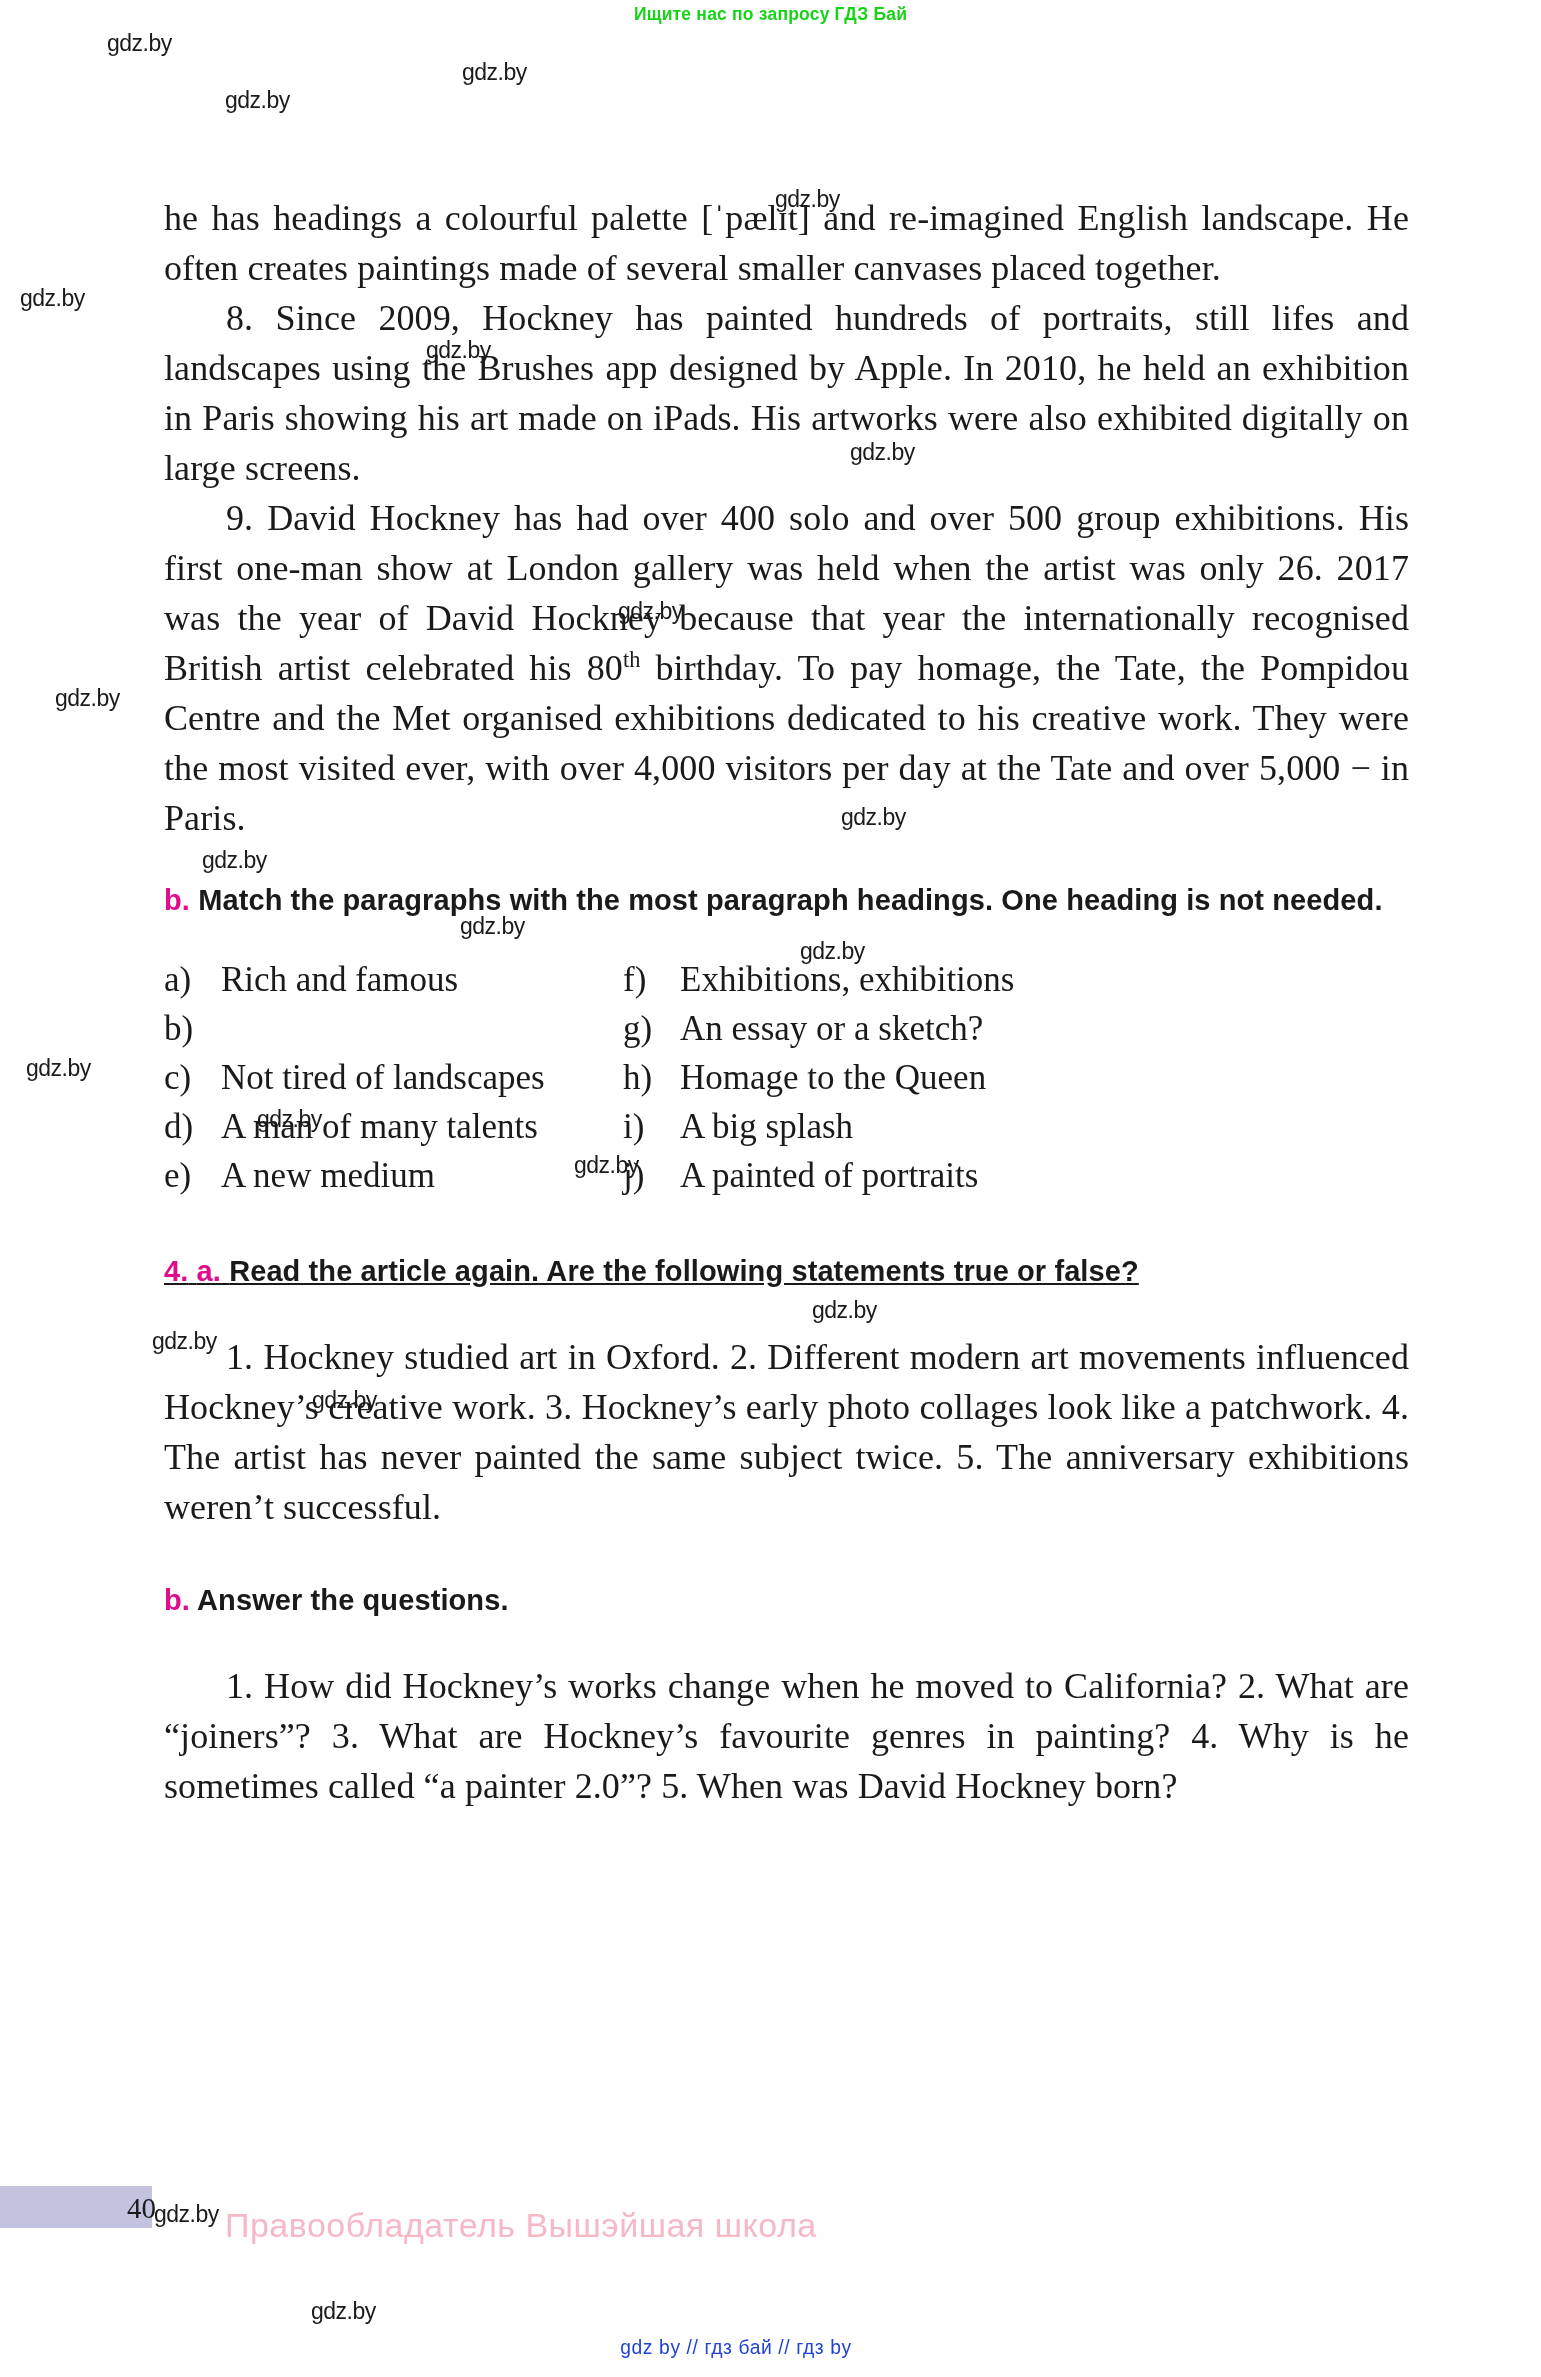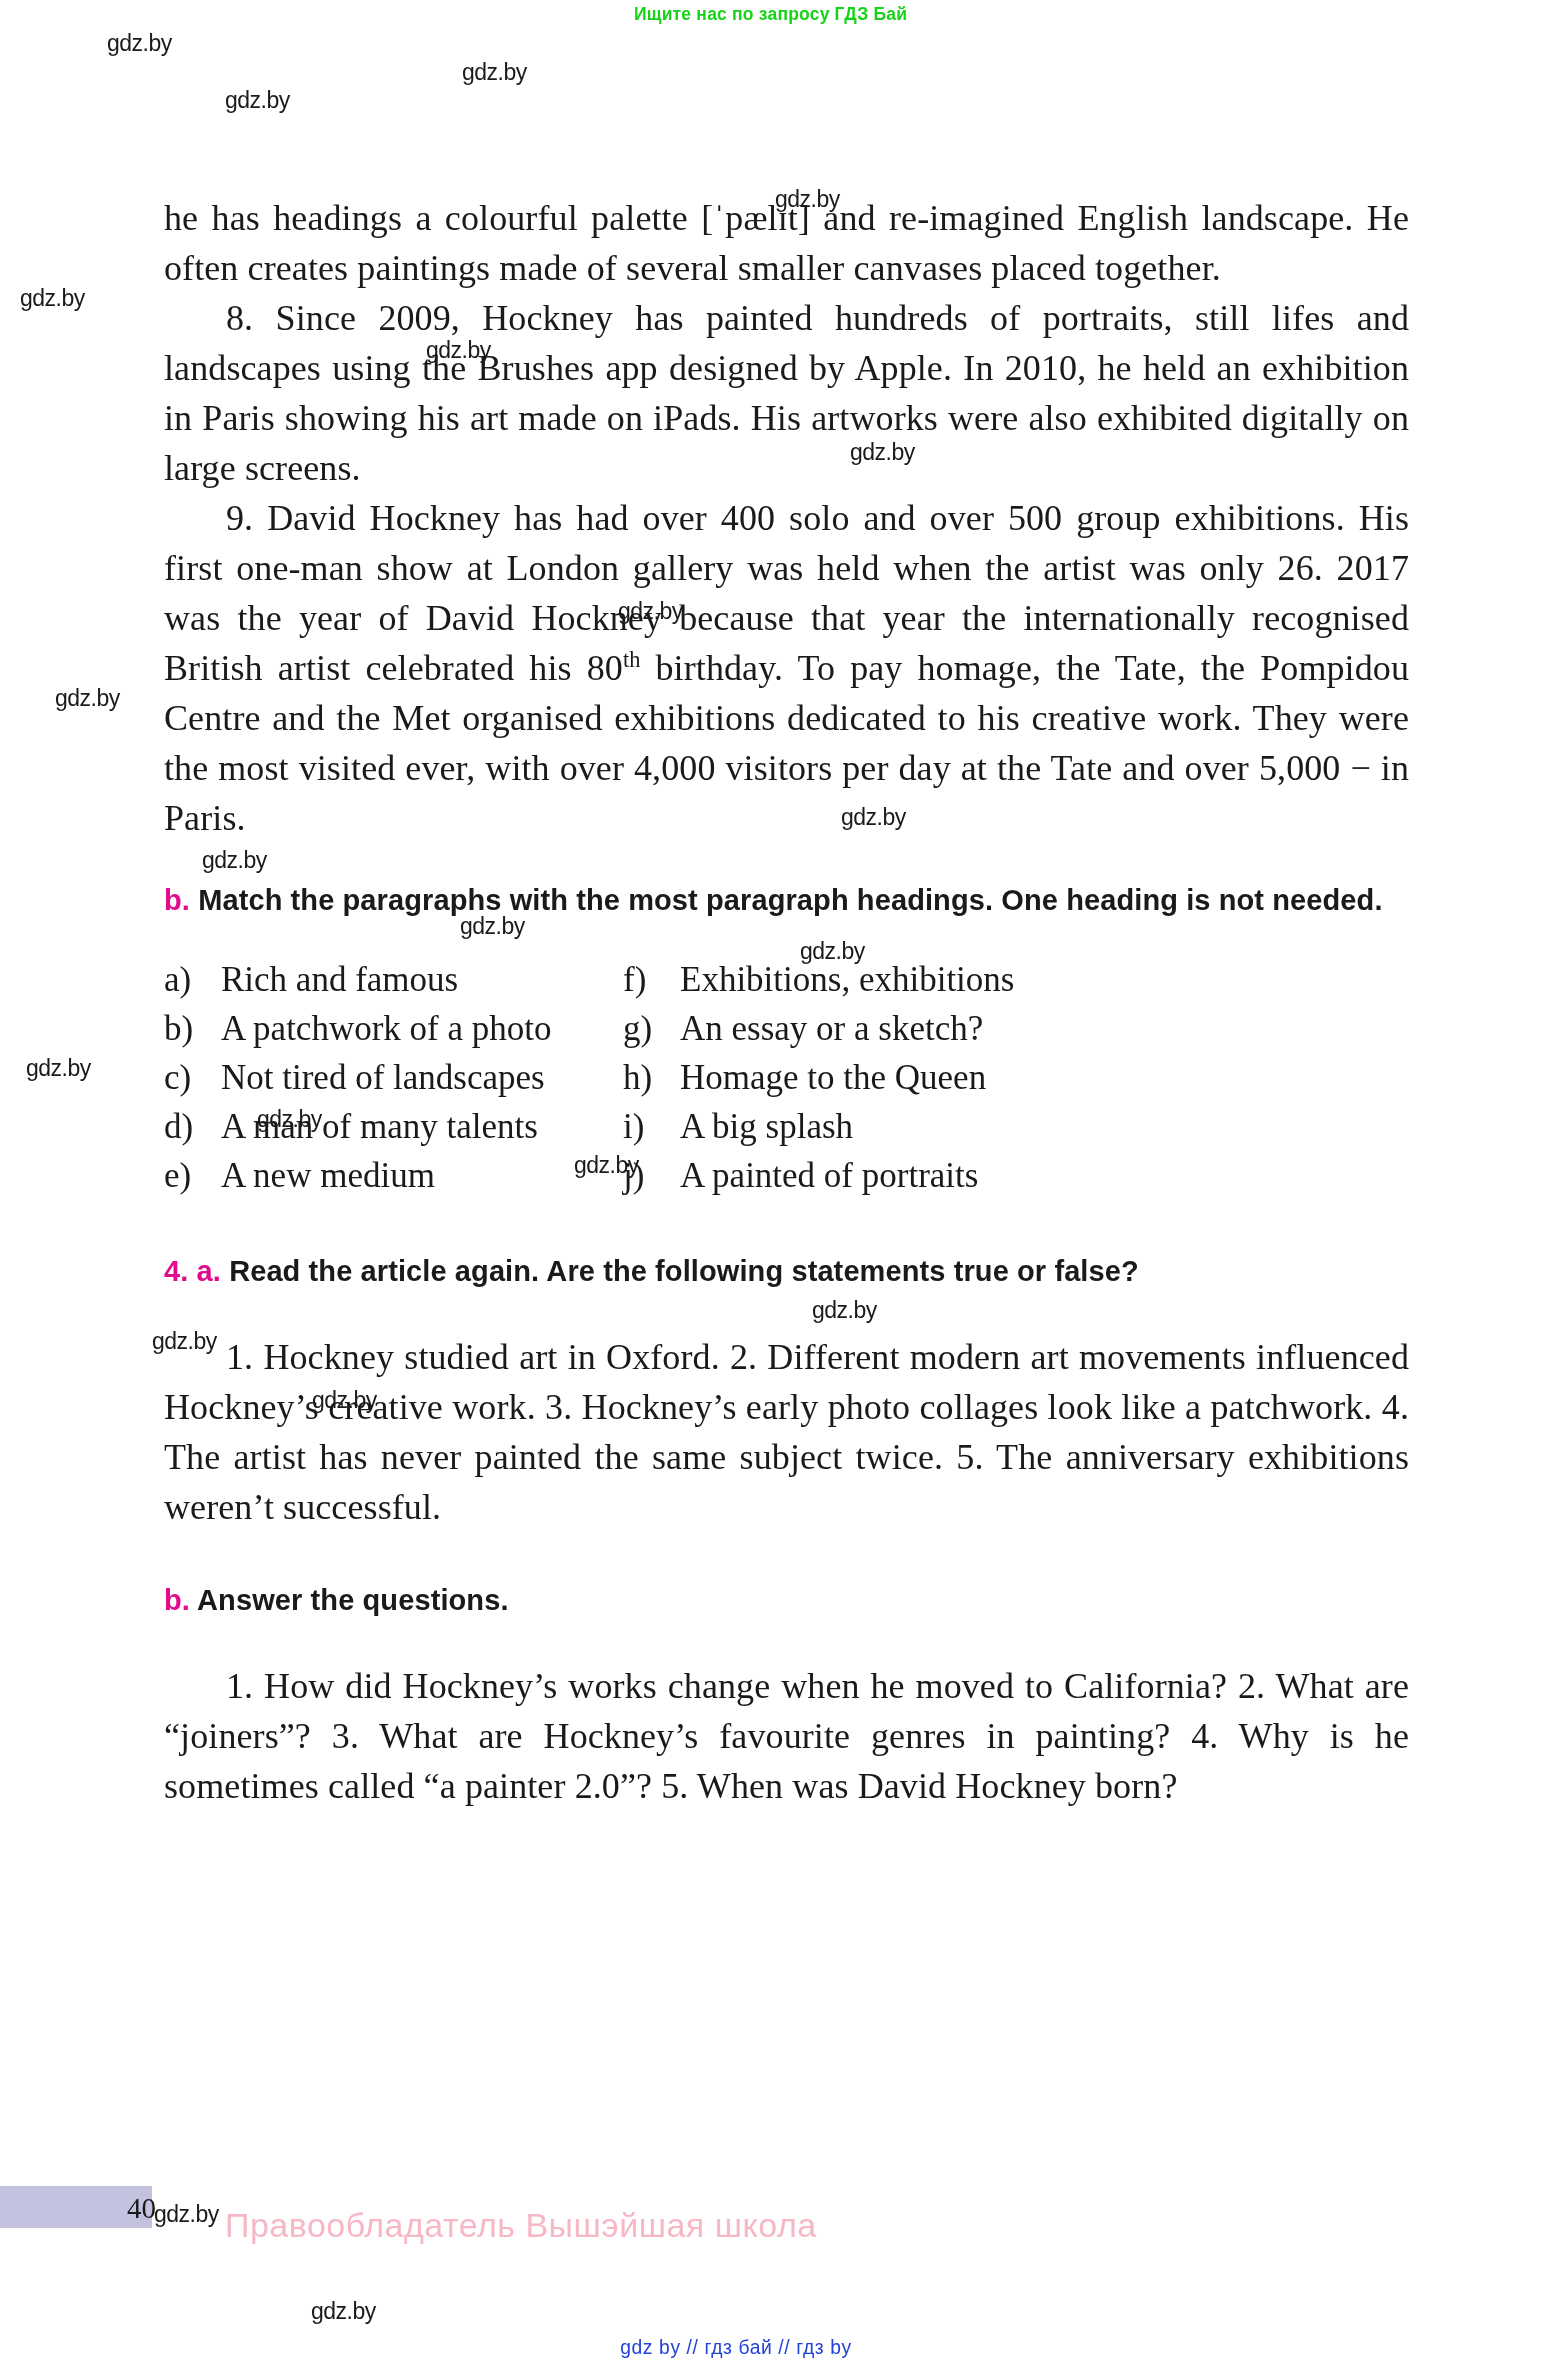--- a/index.html
+++ b/index.html
@@ -174,21 +174,20 @@
       <span class="lt-label">a)</span>
       <span class="lt-text">Rich and famous</span>
     </div>
     <div class="lt-item">
       <span class="lt-label">f)</span>
       <span class="lt-text">Exhibitions, exhibitions</span>
     </div>
 
     <div class="lt-item">
       <span class="lt-label">b)</span>
-      <span class="lt-text">A patchwork of a photo</span>
     </div>
     <div class="lt-item">
       <span class="lt-label">g)</span>
       <span class="lt-text">An essay or a sketch?</span>
     </div>
 
     <div class="lt-item">
       <span class="lt-label">c)</span>
       <span class="lt-text">Not tired of landscapes</span>
     </div>
@@ -209,21 +208,21 @@
     <div class="lt-item">
       <span class="lt-label">e)</span>
       <span class="lt-text">A new medium</span>
     </div>
     <div class="lt-item">
       <span class="lt-label">j)</span>
       <span class="lt-text">A painted of portraits</span>
     </div>
   </div>
 
-  <p class="task-heading" style="margin-top:51px;"><span class="marker">4.</span> <span class="marker2">a.</span> <span>Read the article again. Are the following statements true or false?</span></p>
+  <p class="task-heading" style="margin-top:51px;text-decoration:underline;"><span class="marker">4.</span> <span class="marker2">a.</span> <span>Read the article again. Are the following statements true or false?</span></p>
 
   <p class="para indent" style="margin-top:40px;">1. Hockney studied art in Oxford. 2. Different modern art movements influenced Hockney’s creative work. 3. Hockney’s early photo collages look like a patchwork. 4. The artist has never painted the same subject twice. 5. The anniversary exhibitions weren’t successful.</p>
 
   <p class="task-heading" style="margin-top:48px;"><span class="marker">b.</span> <span>Answer the questions.</span></p>
 
   <p class="para indent" style="margin-top:40px;">1. How did Hockney’s works change when he moved to California? 2. What are “joiners”? 3. What are Hockney’s favourite genres in painting? 4. Why is he sometimes called “a painter 2.0”? 5. When was David Hockney born?</p>
 
 </div>
 
 <div class="corner-block" style="left:0px; top:2186px; width:152px; height:42px;"></div>

